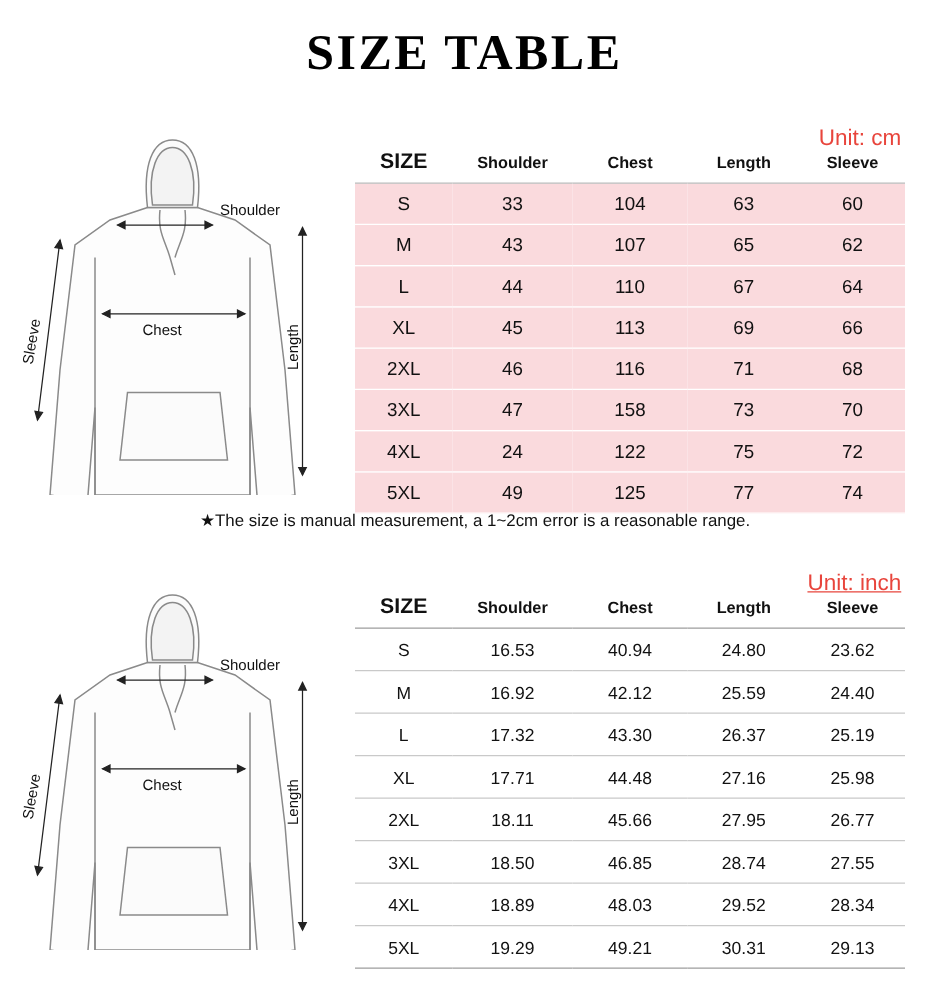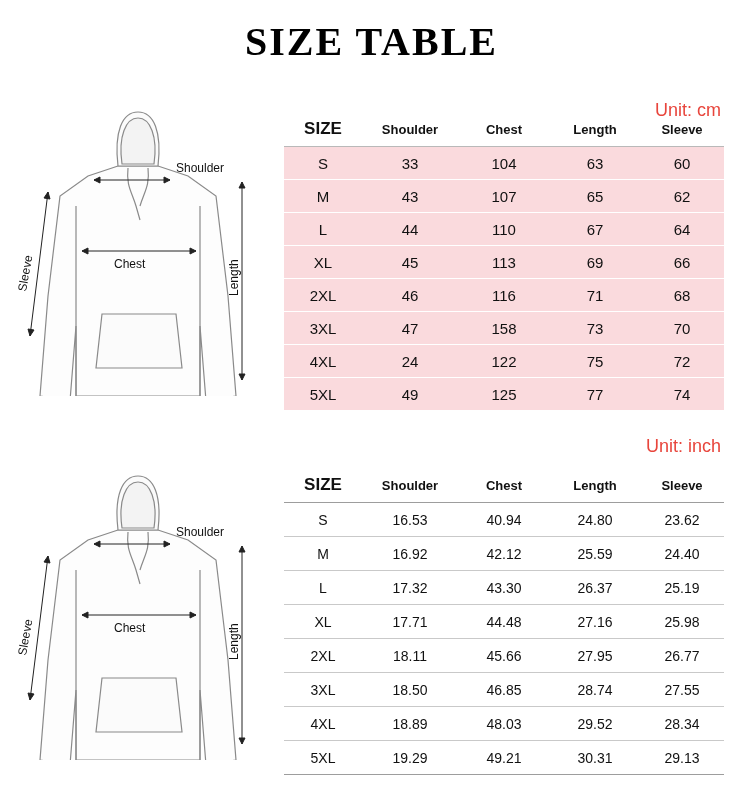--- a/index.html
+++ b/index.html
@@ -32,21 +32,21 @@
     letter-spacing: 2px;
     color: #000;
   }
   .unit-label {
     position: absolute;
     font-size: 18px;
     color: #e8453c;
     font-family: "Liberation Sans", sans-serif;
   }
   .unit-cm { top: 88px; right: 22px; margin-top: 12px; }
-  .unit-inch { top: 436px; right: 22px; }
+  .unit-inch { top: 456px; right: 22px; text-decoration: underline; }
 
   table.size-table {
     position: absolute;
     border-collapse: collapse;
     font-size: 14px;
     padding-left: 25px;
   }
   table.size-table th, table.size-table td {
     text-align: center;
     vertical-align: middle;
@@ -248,20 +248,21 @@
       <tr>
           <td class="size-cell">5XL</td>
           <td>49</td>
           <td>125</td>
           <td>77</td>
           <td>74</td>
         </tr>
     </tbody>
   </table>
 
+  <div class="note">★The size is manual measurement, a 1~2cm error is a reasonable range.</div>
 
   <div class="hoodie-wrap" id="hoodie-bottom">
     <svg width="260" height="300" viewBox="0 0 260 300" xmlns="http://www.w3.org/2000/svg">
       <g fill="none" stroke="#8a8a8a" stroke-width="1.2">
         <path d="M108,70 L78,80 L50,100 L38,200 L30,300 L60,305 L66,230 L66,300 L190,300 L190,230 L196,305 L226,300 L218,200 L206,100 L178,80 L148,70 Z" fill="#fdfdfd"></path>
         <path d="M66,110 L66,300"></path>
         <path d="M190,110 L190,300"></path>
         <path d="M108,70 C104,36 112,16 128,16 C144,16 152,36 148,70 Z" fill="#fbfbfb"></path>
         <path d="M112,68 C108,40 116,22 128,22 C140,22 148,40 144,68 Z" fill="#f3f3f3"></path>
         <path d="M118,72 C116,90 122,96 126,110 L130,124"></path>

